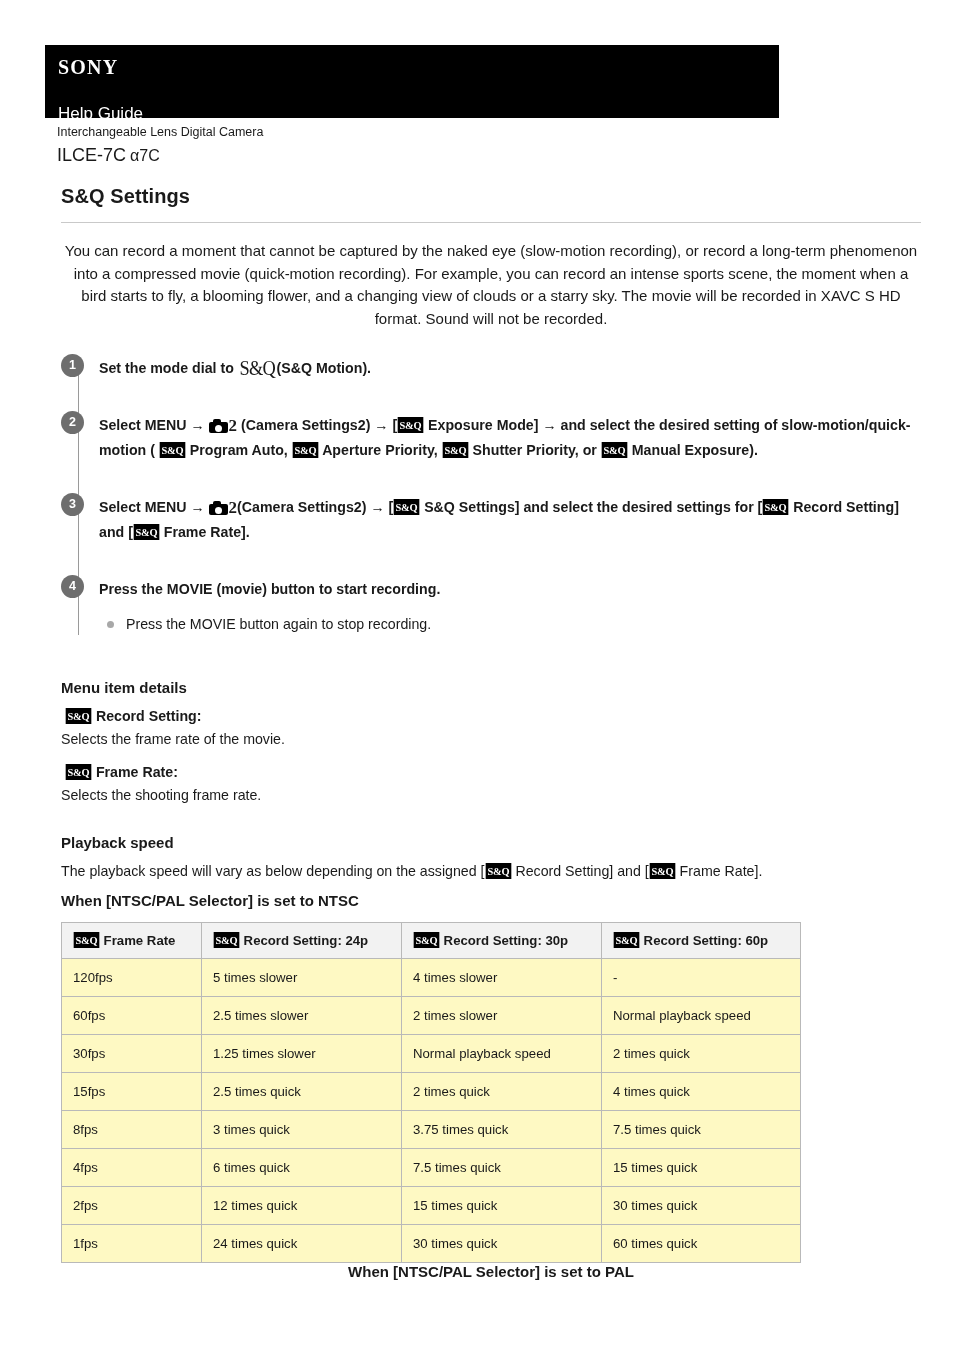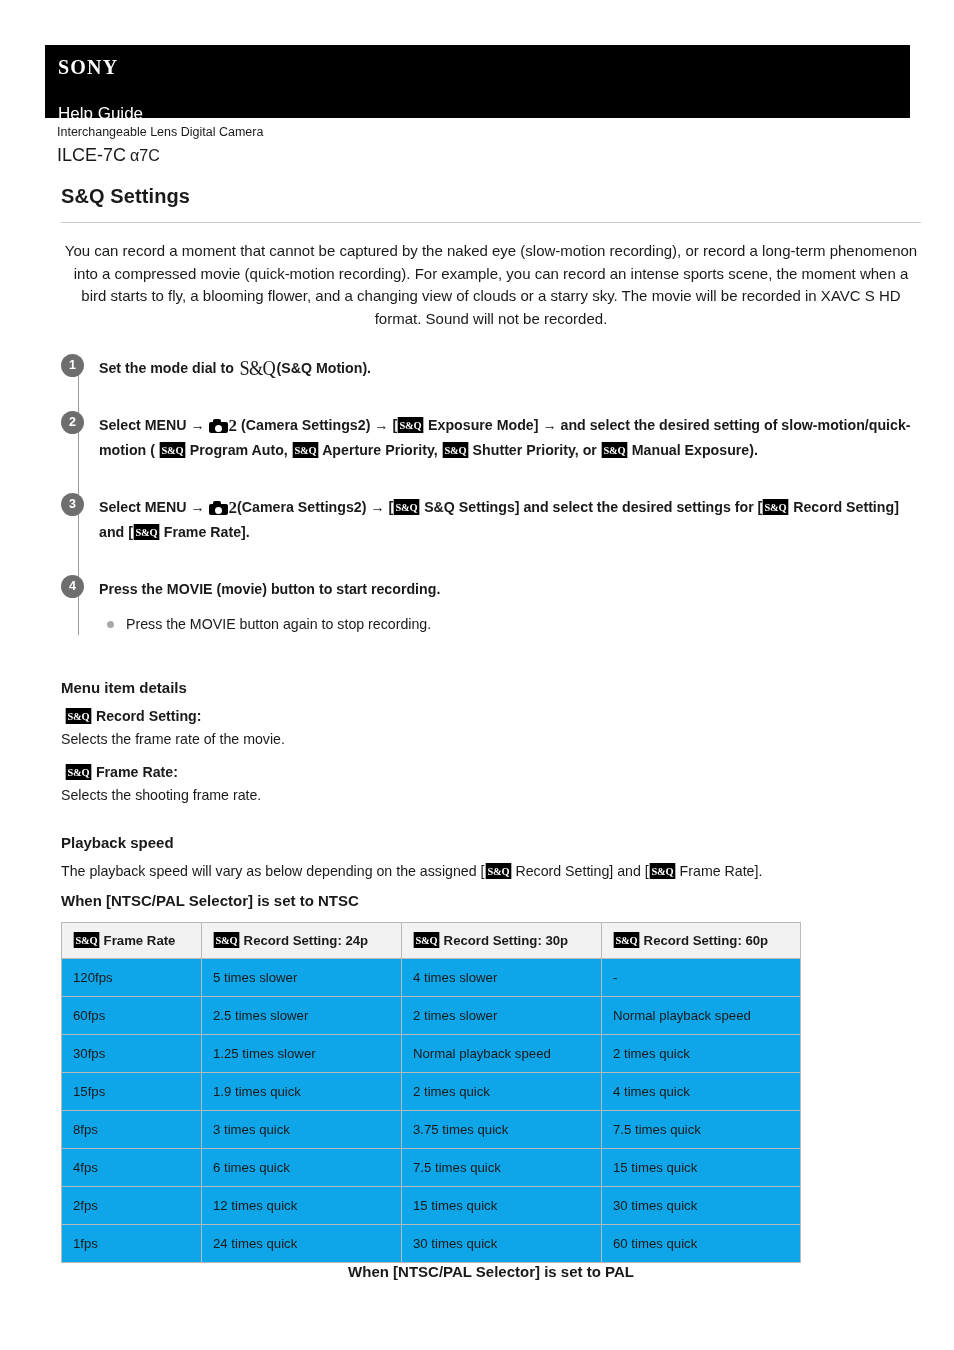--- a/index.html
+++ b/index.html
@@ -15,21 +15,21 @@
     -webkit-font-smoothing: antialiased;
     overflow: hidden;
     position: relative;
   }
 
   
   .header-bar {
     position: absolute;
     left: 45px;
     top: 45px;
-    width: 865px;
+    width: 734px;
     height: 73px;
     background: #000000;
     box-sizing: border-box;
     padding: 10px 0 0 13px;
   }
   .sony-logo {
     color: #ffffff;
     font-family: "Liberation Serif", serif;
     font-weight: bold;
     font-size: 20px;
@@ -262,21 +262,21 @@
     line-height: 17px;
   }
   table.speed-table th {
     background: #f2f2f2;
     font-weight: bold;
     height: 16px;
     padding-top: 9px;
     padding-bottom: 9px;
   }
   table.speed-table td {
-    background: #0ea5e9;
+    background: #fef9c3;
     font-weight: normal;
     height: 16px;
   }
   col.c1 { width: 140px; }
   col.c2 { width: 200px; }
   col.c3 { width: 200px; }
   col.c4 { width: 199px; }
 </style>
 </head>
 <body>
@@ -424,21 +424,21 @@
           <td>Normal playback speed</td>
         </tr>
         <tr>
           <td>30fps</td>
           <td>1.25 times slower</td>
           <td>Normal playback speed</td>
           <td>2 times quick</td>
         </tr>
         <tr>
           <td>15fps</td>
-          <td>1.9 times quick</td>
+          <td>2.5 times quick</td>
           <td>2 times quick</td>
           <td>4 times quick</td>
         </tr>
         <tr>
           <td>8fps</td>
           <td>3 times quick</td>
           <td>3.75 times quick</td>
           <td>7.5 times quick</td>
         </tr>
         <tr>

